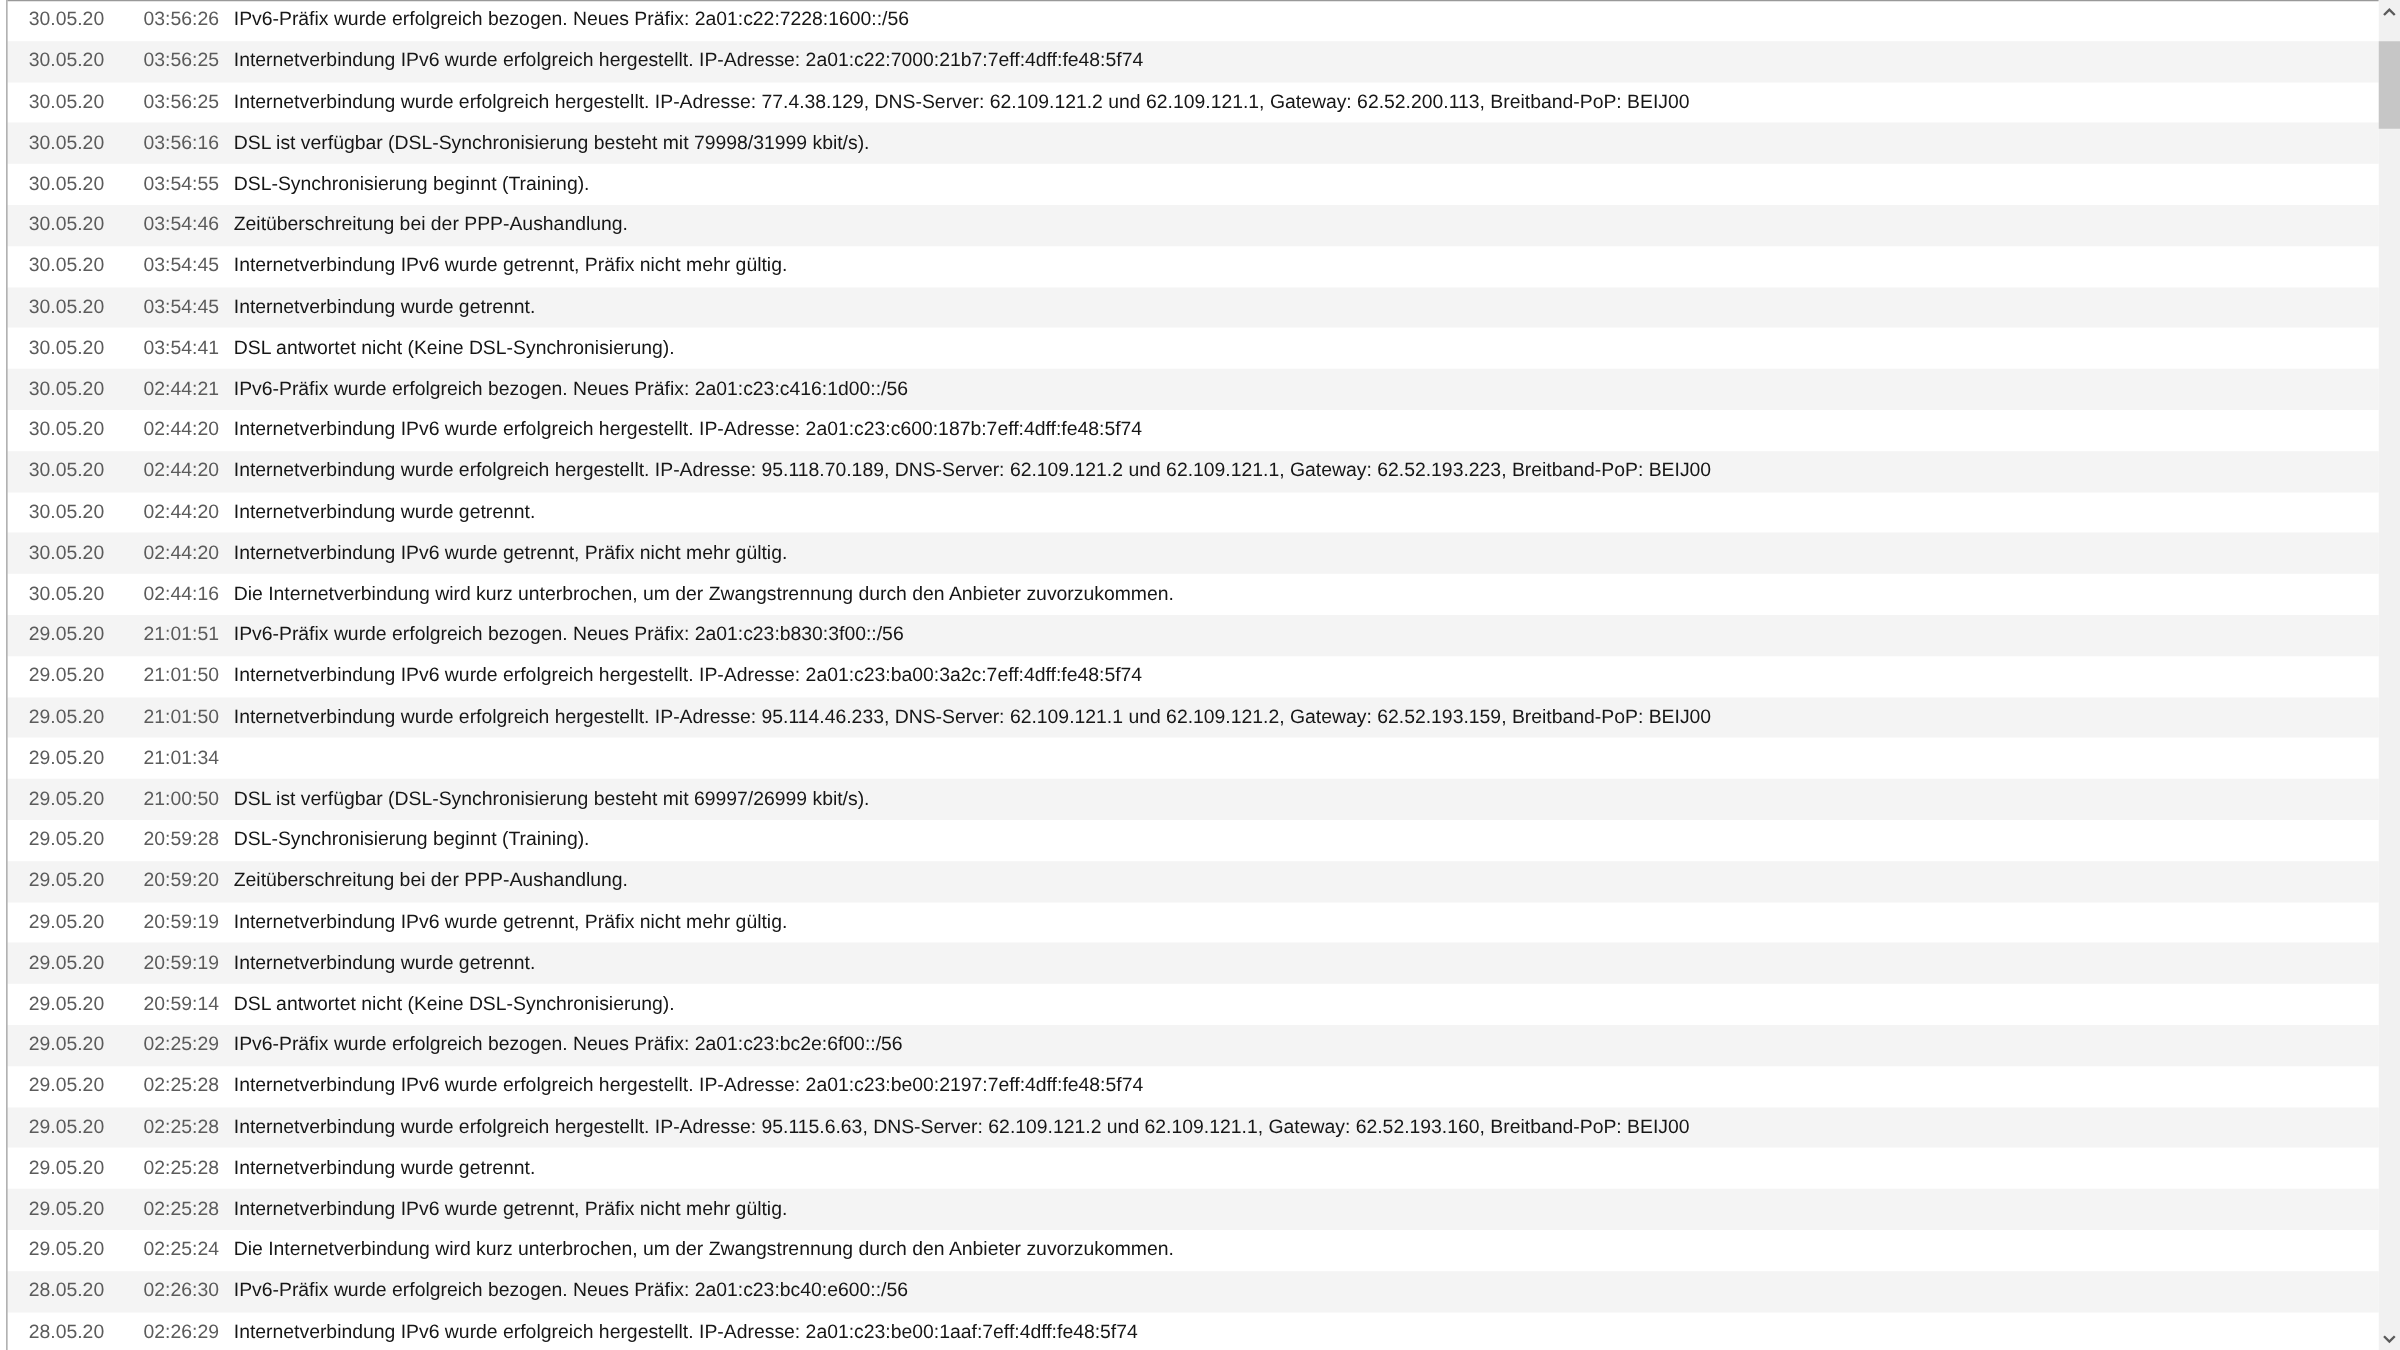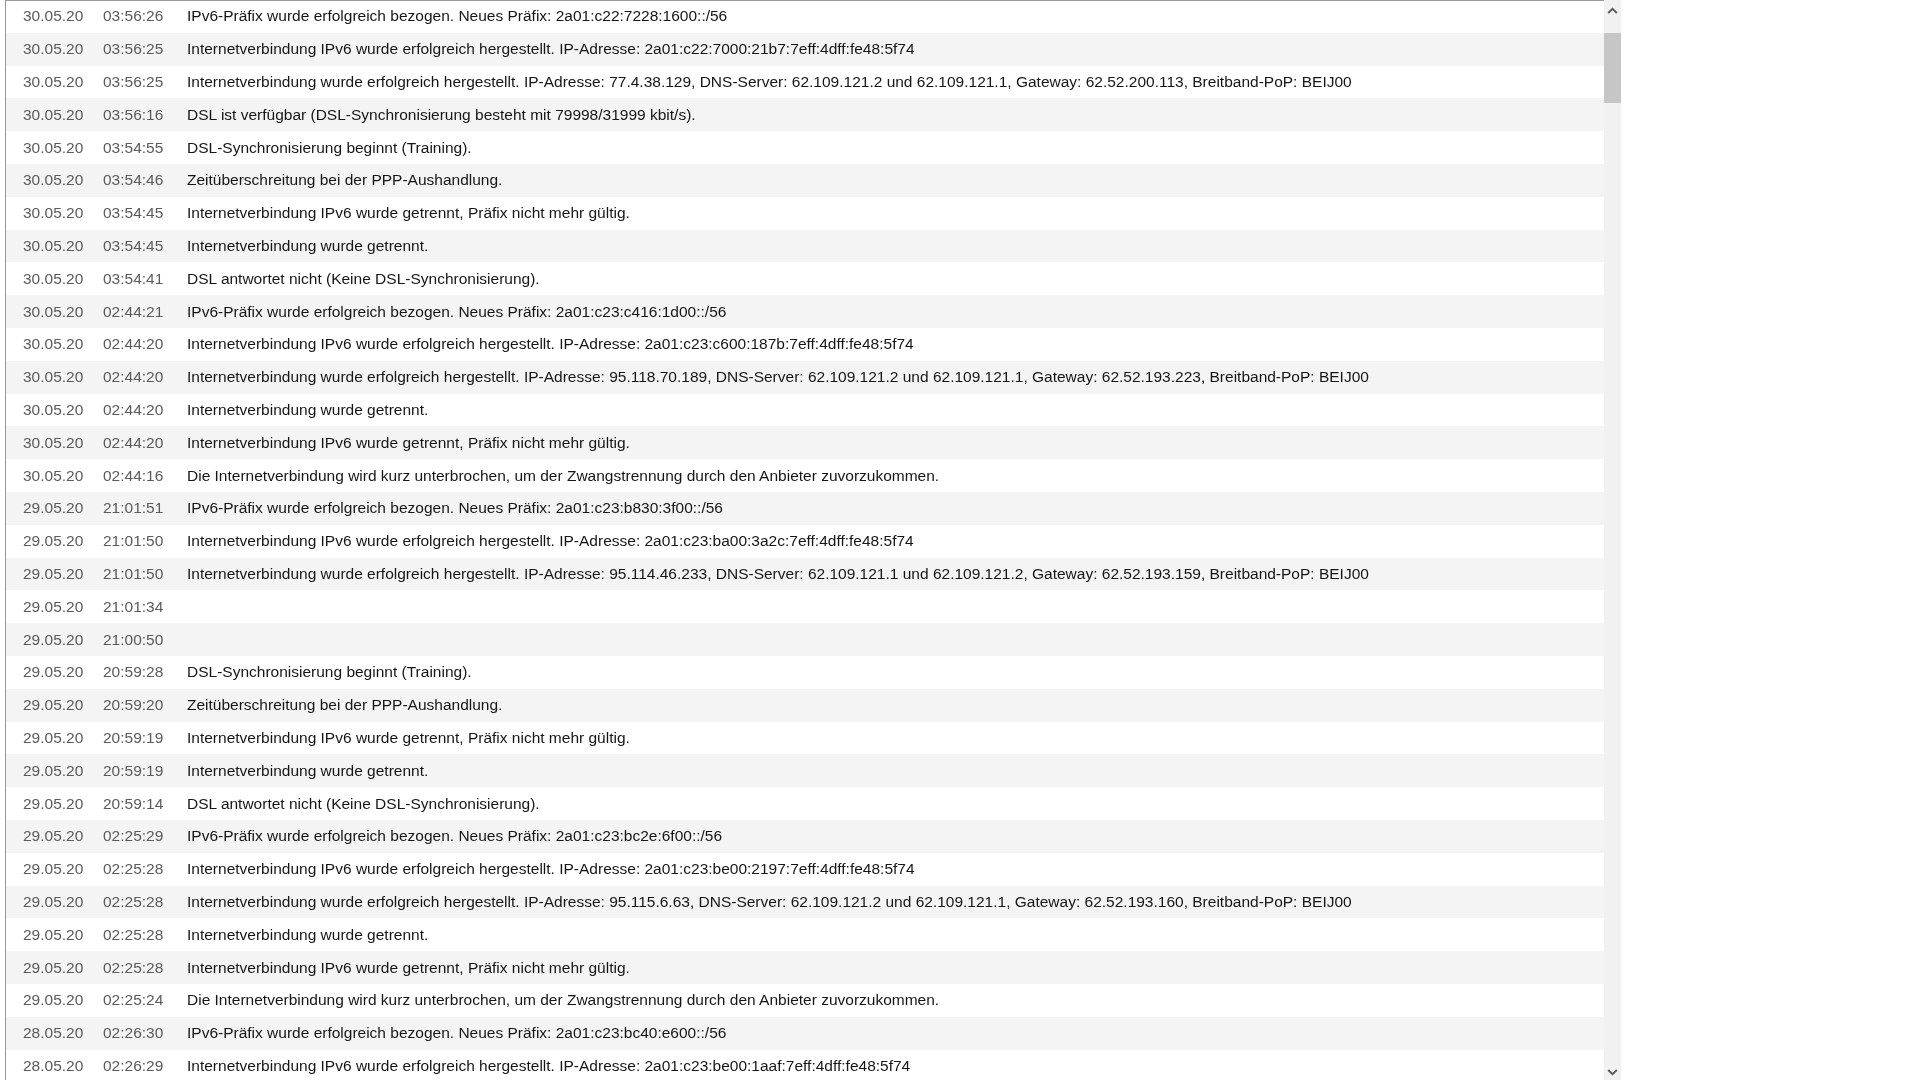--- a/index.html
+++ b/index.html
@@ -6,21 +6,21 @@
     margin: 0;
     padding: 0;
     width: 1920px;
     height: 1080px;
     overflow: hidden;
     background: var(--page-bg, #ffffff);
     font-family: "Liberation Sans", sans-serif;
   }
   .page {
     position: relative;
-    width: 1621px;
+    width: 1920px;
     height: 1080px;
   }
   .table-top-border {
     position: absolute;
     top: 0; left: 6px; right: 17px;
     height: 1px;
     background: var(--border-line, #8e8e8e);
     z-index: 3;
   }
   .table-left-border {
@@ -50,20 +50,21 @@
   .cell-date {
     margin-left: 17px;
     width: 80px;
     flex: 0 0 80px;
     color: var(--datetime-text, #5b5b5b);
   }
   .cell-time {
     width: 84px;
     flex: 0 0 84px;
     color: var(--datetime-text, #5b5b5b);
+    text-align: center;
   }
   .cell-msg {
     flex: 1 1 auto;
     color: var(--message-text, #161616);
   }
   .scrollbar {
     position: absolute;
     top: 0; right: 0;
     width: 17px; height: 1080px;
     background: var(--scrollbar-track, #f1f1f1);
@@ -207,20 +208,21 @@
       </div>
 
       <div class="log-row">
         <span class="cell-date">29.05.20</span>
         <span class="cell-time">21:01:34</span>
       </div>
 
       <div class="log-row">
         <span class="cell-date">29.05.20</span>
         <span class="cell-time">21:00:50</span>
+        <span class="cell-msg">DSL ist verfügbar (DSL-Synchronisierung besteht mit 69997/26999 kbit/s).</span>
       </div>
 
       <div class="log-row">
         <span class="cell-date">29.05.20</span>
         <span class="cell-time">20:59:28</span>
         <span class="cell-msg">DSL-Synchronisierung beginnt (Training).</span>
       </div>
 
       <div class="log-row">
         <span class="cell-date">29.05.20</span>

